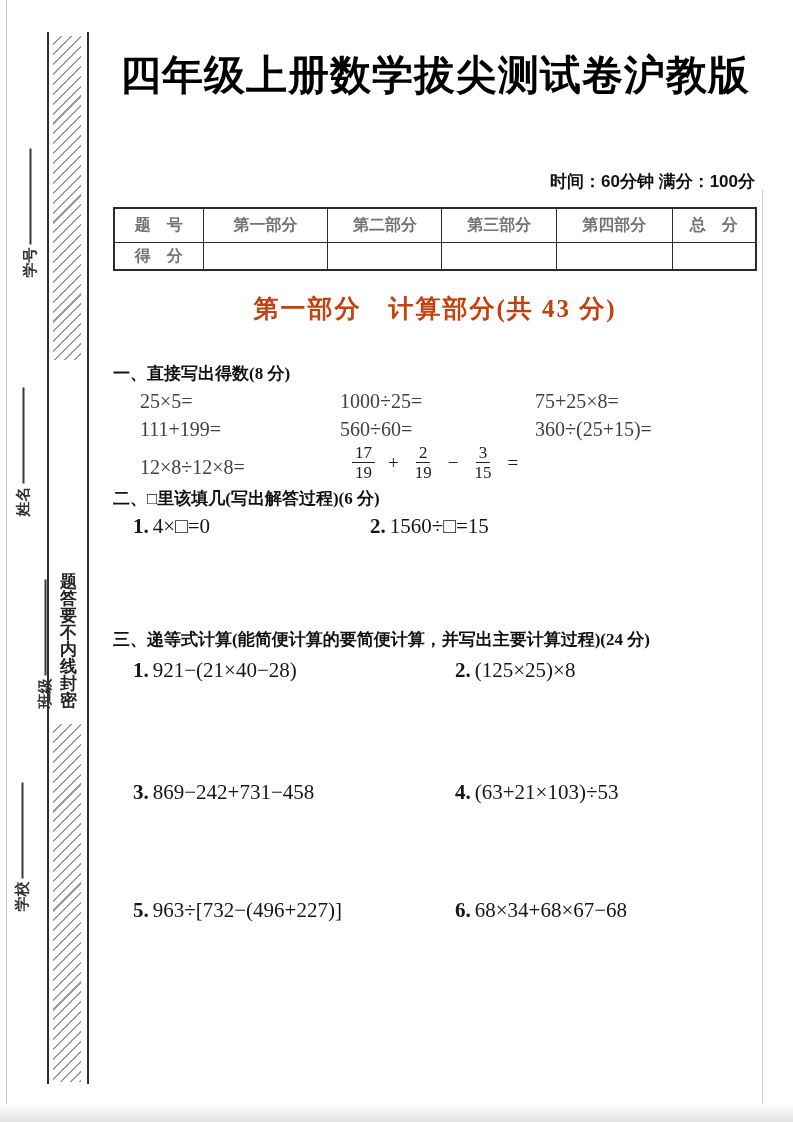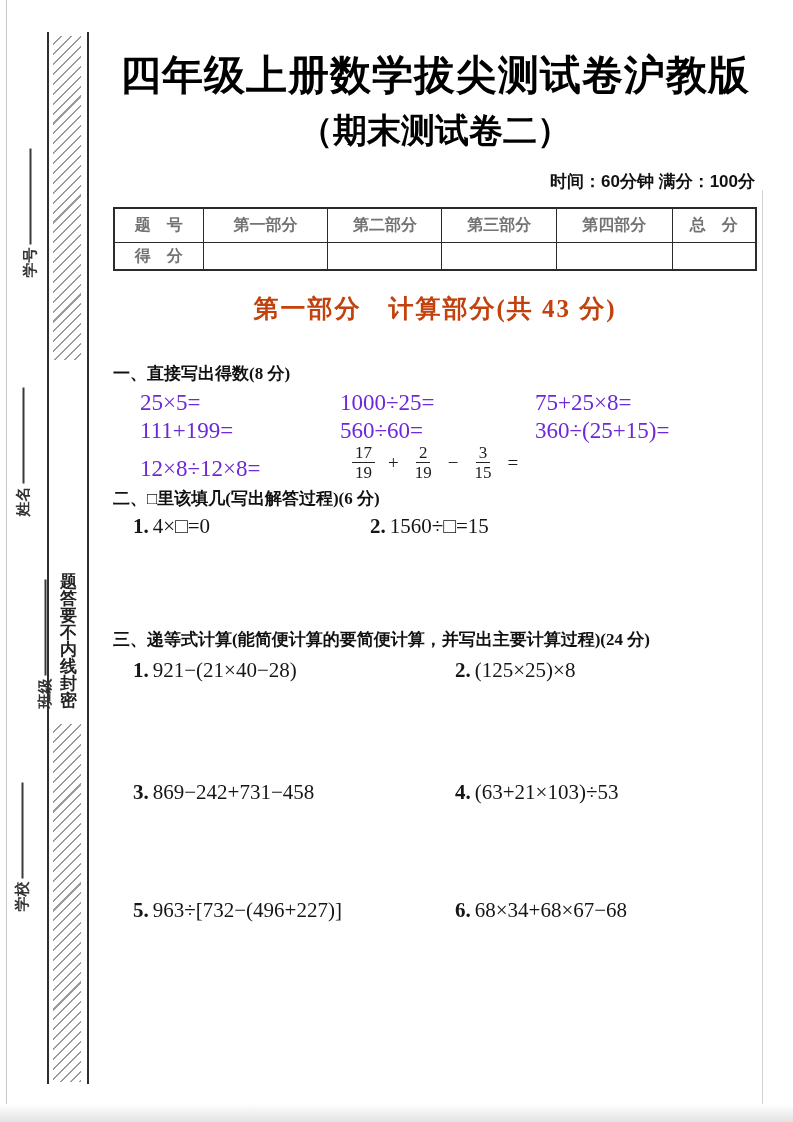--- a/index.html
+++ b/index.html
@@ -80,21 +80,21 @@
   .sec-heading{
     position:absolute;top:292px;left:0;width:100%;
     text-align:center;font-size:25px;font-weight:700;letter-spacing:2px;color:#c2410c;
     white-space:nowrap;
   }
   .part-heading{
     position:absolute;left:0;
     font-size:17px;font-weight:700;color:#111;white-space:nowrap;
   }
   .expr{
-    position:absolute;font-size:23px;color:#6d28d9;white-space:nowrap;
+    position:absolute;font-size:20px;color:#404040;white-space:nowrap;
   }
   .prob{position:absolute;font-size:21px;color:#161616;white-space:nowrap;}
   .prob b{font-weight:700;margin-right:4px;}
   
   .frac-row{position:absolute;top:443px;left:227px;display:flex;align-items:center;font-size:19px;}
   .frac{display:inline-flex;flex-direction:column;align-items:center;
     font-size:17px;line-height:1.12;margin:0 12px;}
   .frac .num{display:block;padding:0 3px;border-bottom:1.6px solid #222;}
   .frac .den{display:block;padding:0 3px;}
   .frac-op{font-size:19px;margin:0 1px;}
@@ -120,21 +120,20 @@
   </div>
 
   <div class="side-label" style="left:30px;top:213px"><span>学号</span><span class="blank"></span></div>
   <div class="side-label" style="left:23px;top:452px"><span>姓名</span><span class="blank"></span></div>
   <div class="side-label" style="left:45px;top:644px"><span>班级</span><span class="blank"></span></div>
   <div class="side-label" style="left:22px;top:847px"><span>学校</span><span class="blank"></span></div>
 
   <div class="content">
 
     <div class="title">四年级上册数学拔尖测试卷沪教版</div>
-    <div class="subtitle">（期末测试卷二）</div>
     <div class="meta">时间：60分钟  满分：100分</div>
 
     <div class="score-table">
       <div class="cell r0 c0">题　号</div>
       <div class="cell r0">第一部分</div>
       <div class="cell r0">第二部分</div>
       <div class="cell r0">第三部分</div>
       <div class="cell r0">第四部分</div>
       <div class="cell r0">总　分</div>
       <div class="cell c0">得　分</div>

